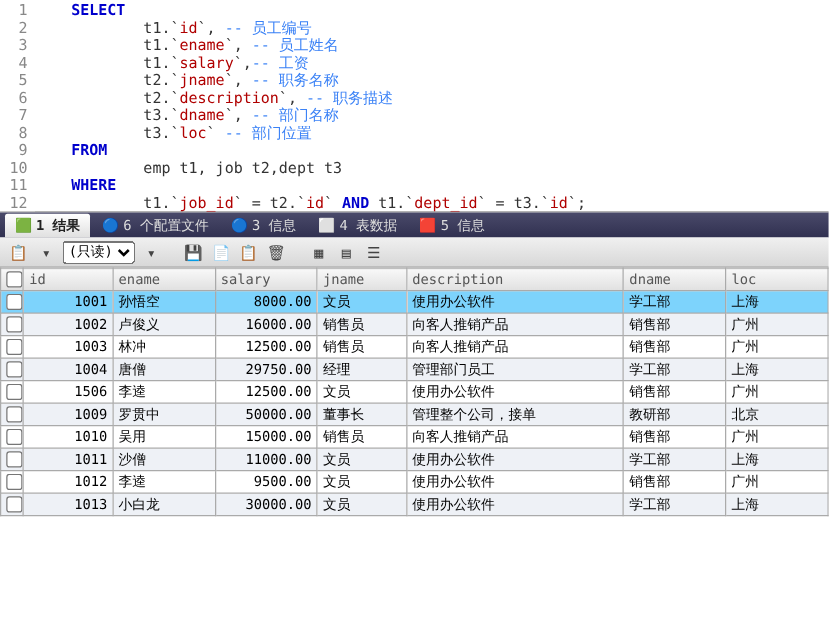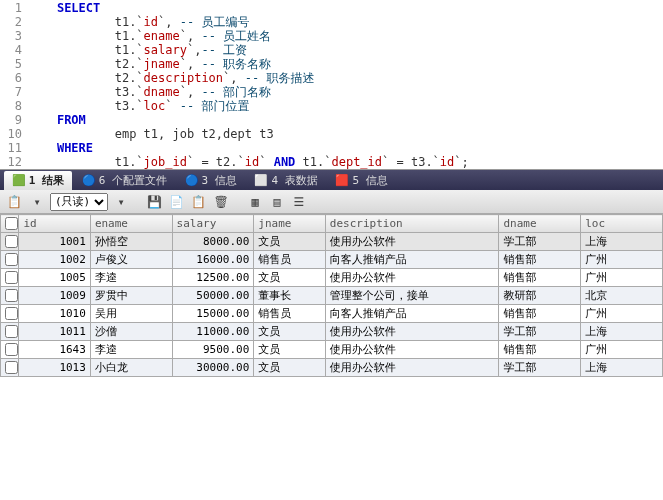--- a/index.html
+++ b/index.html
@@ -2,33 +2,33 @@
 <html><head>
 <meta charset="utf-8">
 <style>
 *{margin:0;padding:0;box-sizing:border-box;font-family:"Microsoft YaHei",Consolas,monospace}
 body{width:663px;height:500px;background:#fff;overflow:hidden;font-size:12px}
 .editor{height:170px;background:#fff;display:flex;border-bottom:1px solid #999}
 .gutter{width:28px;background:#fff;text-align:right;color:#888;padding-right:6px;padding-top:1px;line-height:14px}
 .code{flex:1;padding-top:1px;line-height:14px;font-family:Consolas,monospace;white-space:pre;color:#333}
 .kw{color:#0000cc;font-weight:bold}
 .id{color:#b00000}
-.cm{color:#0c4a6e}
+.cm{color:#3b82f6}
 .tabs{background:#3a3a5a;background:linear-gradient(#4a4a6a,#303050);height:20px;display:flex;align-items:center;padding-left:4px;color:#fff;gap:2px}
 .tab{display:flex;align-items:center;gap:3px;padding:2px 8px;color:#ddd;font-size:11px;border-radius:2px 2px 0 0}
 .tab.active{background:linear-gradient(#fff,#e0e0e0);color:#222;font-weight:bold}
 .toolbar{background:linear-gradient(#f0f0f0,#d8d8d8);height:24px;display:flex;align-items:center;padding:0 6px;border-bottom:1px solid #aaa;gap:4px}
 .tbtn{width:18px;height:18px;display:flex;align-items:center;justify-content:center;border:1px solid transparent;color:#444}
 .toolbar select{font-size:11px;height:18px}
 .grid{width:100%;border-collapse:collapse;table-layout:fixed}
 .grid th,.grid td{border:1px solid #aaa;padding:1px 4px;height:18px;font-size:11px;overflow:hidden;white-space:nowrap}
 .grid th{background:linear-gradient(#f8f8f8,#e0e0e0);color:#555;text-align:left;font-weight:normal}
 .grid td{background:#fff}
 .grid tr:nth-child(even) td{background:#eef1f6}
-.grid tr.sel td{background:#e5e5e5}
+.grid tr.sel td{background:#7dd3fc}
 .ck{width:16px;text-align:center}
 .ck input{vertical-align:middle}
 .num{text-align:right}
 </style>
 </head>
 <body>
 
 <div class="editor">
   <div class="gutter" id="gutter">1<br>2<br>3<br>4<br>5<br>6<br>7<br>8<br>9<br>10<br>11<br>12<br></div>
   <div class="code" id="code">    <span class="kw">SELECT</span><br>            t1.`<span class="id">id</span>`, <span class="cm">-- 员工编号</span><br>            t1.`<span class="id">ename</span>`, <span class="cm">-- 员工姓名</span><br>            t1.`<span class="id">salary</span>`,<span class="cm">-- 工资</span><br>            t2.`<span class="id">jname</span>`, <span class="cm">-- 职务名称</span><br>            t2.`<span class="id">description</span>`, <span class="cm">-- 职务描述</span><br>            t3.`<span class="id">dname</span>`, <span class="cm">-- 部门名称</span><br>            t3.`<span class="id">loc</span>` <span class="cm">-- 部门位置</span><br>    <span class="kw">FROM</span><br>            emp t1, job t2,dept t3<br>    <span class="kw">WHERE</span><br>            t1.`<span class="id">job_id</span>` = t2.`<span class="id">id</span>` <span class="kw">AND</span> t1.`<span class="id">dept_id</span>` = t3.`<span class="id">id</span>`;<br></div>
@@ -112,21 +112,41 @@
   <td class="num">1002</td>
   <td>卢俊义</td>
   <td class="num">16000.00</td>
   <td>销售员</td>
   <td>向客人推销产品</td>
   <td>销售部</td>
   <td>广州</td>
       </tr>
       <tr>
         <td class="ck"><input type="checkbox" style=""></td>
-  <td class="num">1005</td>
+  <td class="num">1003</td>
+  <td>林冲</td>
+  <td class="num">12500.00</td>
+  <td>销售员</td>
+  <td>向客人推销产品</td>
+  <td>销售部</td>
+  <td>广州</td>
+      </tr>
+      <tr>
+        <td class="ck"><input type="checkbox" style=""></td>
+  <td class="num">1004</td>
+  <td>唐僧</td>
+  <td class="num">29750.00</td>
+  <td>经理</td>
+  <td>管理部门员工</td>
+  <td>学工部</td>
+  <td>上海</td>
+      </tr>
+      <tr>
+        <td class="ck"><input type="checkbox" style=""></td>
+  <td class="num">1506</td>
   <td>李逵</td>
   <td class="num">12500.00</td>
   <td>文员</td>
   <td>使用办公软件</td>
   <td>销售部</td>
   <td>广州</td>
       </tr>
       <tr>
         <td class="ck"><input type="checkbox" style=""></td>
   <td class="num">1009</td>
@@ -152,21 +172,21 @@
   <td class="num">1011</td>
   <td>沙僧</td>
   <td class="num">11000.00</td>
   <td>文员</td>
   <td>使用办公软件</td>
   <td>学工部</td>
   <td>上海</td>
       </tr>
       <tr>
         <td class="ck"><input type="checkbox" style=""></td>
-  <td class="num">1643</td>
+  <td class="num">1012</td>
   <td>李逵</td>
   <td class="num">9500.00</td>
   <td>文员</td>
   <td>使用办公软件</td>
   <td>销售部</td>
   <td>广州</td>
       </tr>
       <tr>
         <td class="ck"><input type="checkbox" style=""></td>
   <td class="num">1013</td>

